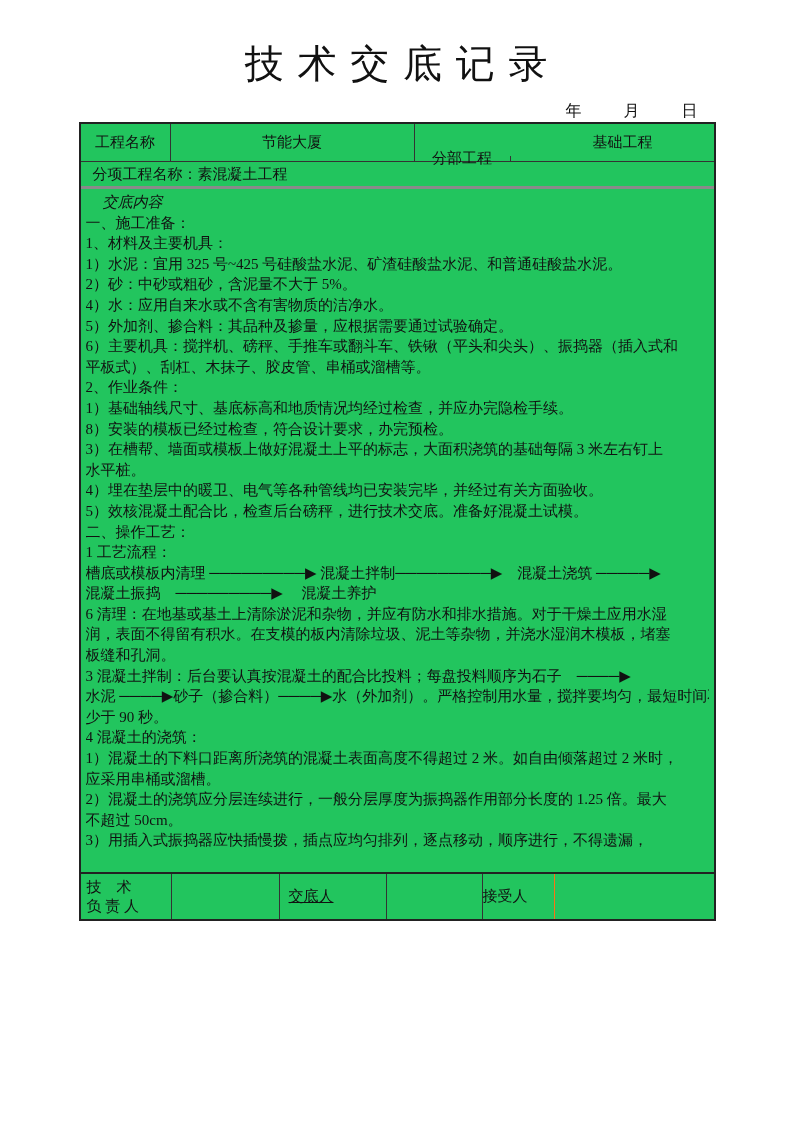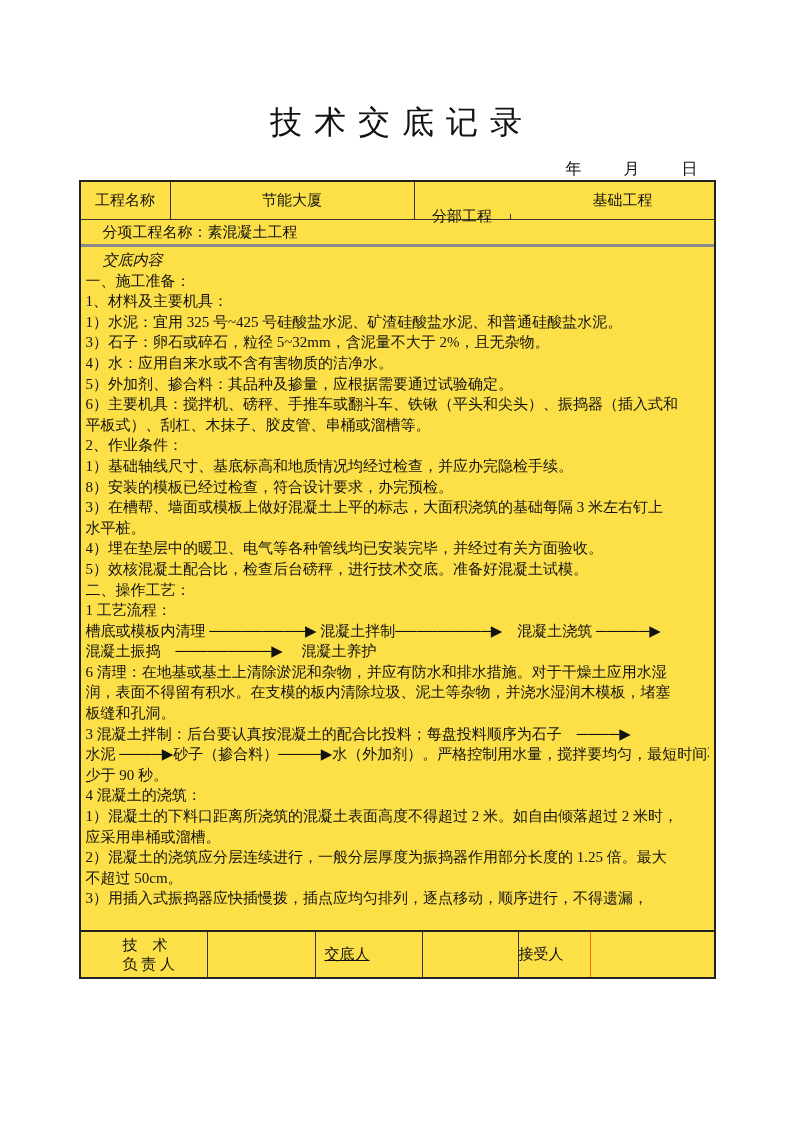--- a/index.html
+++ b/index.html
@@ -7,23 +7,23 @@
   body {
     width: 794px; height: 1123px;
     font-family: "Liberation Serif", "DejaVu Serif", serif;
     color: #111111;
     position: relative;
     overflow: hidden;
   }
   .page { width: 794px; height: 1123px; background: #ffffff; position: relative; }
 
   .title {
-    margin-top: 98px;
+    margin-top: 40px;
     text-align: center;
-    font-size: 32px;
+    font-size: 39px;
     line-height: 48px;
     font-weight: 500;
     letter-spacing: 2px;
     white-space: pre;
   }
 
   .date-line {
     width: 637px;
     margin: 12px auto 0 auto;
     height: 22px;
@@ -32,38 +32,38 @@
     align-items: center;
     gap: 42px;
     padding-right: 18px;
     font-size: 16px;
   }
 
   .doc-table {
     width: 637px;
     margin: 0 auto;
     border: 2px solid #222222;
-    background: #fde047;
+    background: #22c55e;
   }
 
   .head-row { display: flex; height: 38px; border-bottom: 1px solid #333333; }
   .cell {
     display: flex; align-items: center; justify-content: center;
     font-size: 15px; white-space: pre;
   }
   .c1 { width: 90px;  border-right: 1px solid #333333; }
   .c2 { width: 244px; border-right: 1px solid #333333; }
   .c3 { width: 96px;  border-right: 1px solid #333333; margin-top: 32px; }
   .c4 { flex: 1; margin-left: 21px; }
 
   .sub-row {
     height: 27px;
     border-bottom: 3px solid #8a8a8a;
     display: flex; align-items: center;
-    padding-left: 22px;
+    padding-left: 12px;
     font-size: 15px;
     white-space: pre;
   }
 
   .content-row {
     height: 685px;
     border-bottom: 2px solid #222222;
     padding: 3px 5px 0 5px;
     overflow: hidden;
   }
@@ -71,21 +71,21 @@
     font-size: 15px;
     line-height: 20.6px;
     white-space: pre;
     overflow: hidden;
   }
   .indent1 { padding-left: 17px; font-style: italic; }
 
   .foot-row { display: flex; height: 45px; }
   .fcell { display: flex; align-items: center; font-size: 15px; }
   .f1 { width: 91px;  border-right: 1px solid #333333; padding-left: 6px;
-        white-space: pre-line; line-height: 19px; margin-left: 36px; }
+        white-space: pre-line; line-height: 19px; }
   .f2 { width: 108px; border-right: 1px solid #333333; }
   .f3 { width: 107px; border-right: 1px solid #333333; padding-left: 9px; text-decoration: underline; }
   .f4 { width: 96px;  border-right: 1px solid #333333; }
   .f5 { width: 72px;  border-right: 1px solid #f97316; padding-left: 0; }
   .f6 { flex: 1; }
 </style>
 </head>
 <body>
 
 <div class="page">
@@ -110,21 +110,21 @@
     <div class="sub-row">
       <span>分项工程名称：素混凝土工程</span>
     </div>
 
     <div class="content-row">
       <div class="cline indent1">交底内容</div>
       <div>
           <div class="cline">一、施工准备：</div>
           <div class="cline">1、材料及主要机具：</div>
           <div class="cline">1）水泥：宜用 325 号~425 号硅酸盐水泥、矿渣硅酸盐水泥、和普通硅酸盐水泥。</div>
-          <div class="cline">3）石子：卵石或碎石，粒径 5~32mm，含泥量不大于 2%，且无杂物。</div>
+          <div class="cline">2）砂：中砂或粗砂，含泥量不大于 5%。</div>
           <div class="cline">4）水：应用自来水或不含有害物质的洁净水。</div>
           <div class="cline">5）外加剂、掺合料：其品种及掺量，应根据需要通过试验确定。</div>
           <div class="cline">6）主要机具：搅拌机、磅秤、手推车或翻斗车、铁锹（平头和尖头）、振捣器（插入式和</div>
           <div class="cline">平板式）、刮杠、木抹子、胶皮管、串桶或溜槽等。</div>
           <div class="cline">2、作业条件：</div>
           <div class="cline">1）基础轴线尺寸、基底标高和地质情况均经过检查，并应办完隐检手续。</div>
           <div class="cline">8）安装的模板已经过检查，符合设计要求，办完预检。</div>
           <div class="cline">3）在槽帮、墙面或模板上做好混凝土上平的标志，大面积浇筑的基础每隔 3 米左右钉上</div>
           <div class="cline">水平桩。</div>
           <div class="cline">4）埋在垫层中的暖卫、电气等各种管线均已安装完毕，并经过有关方面验收。</div>

